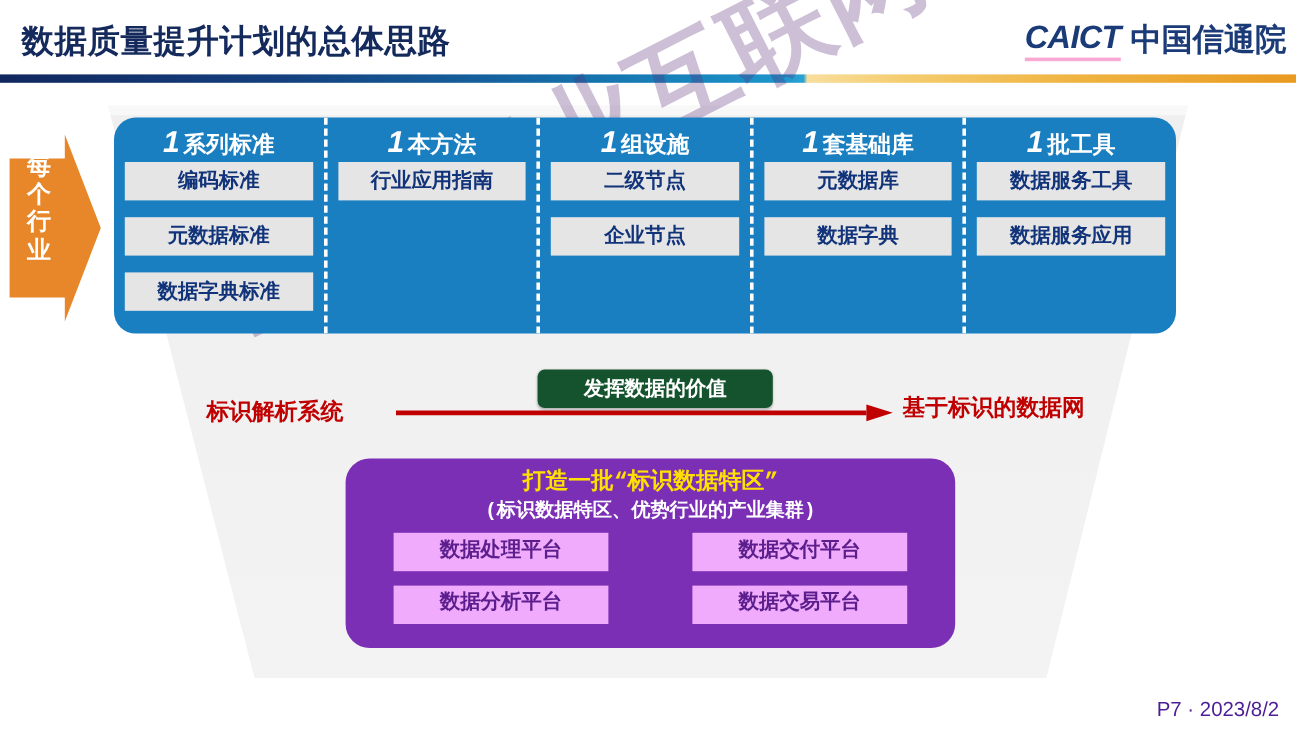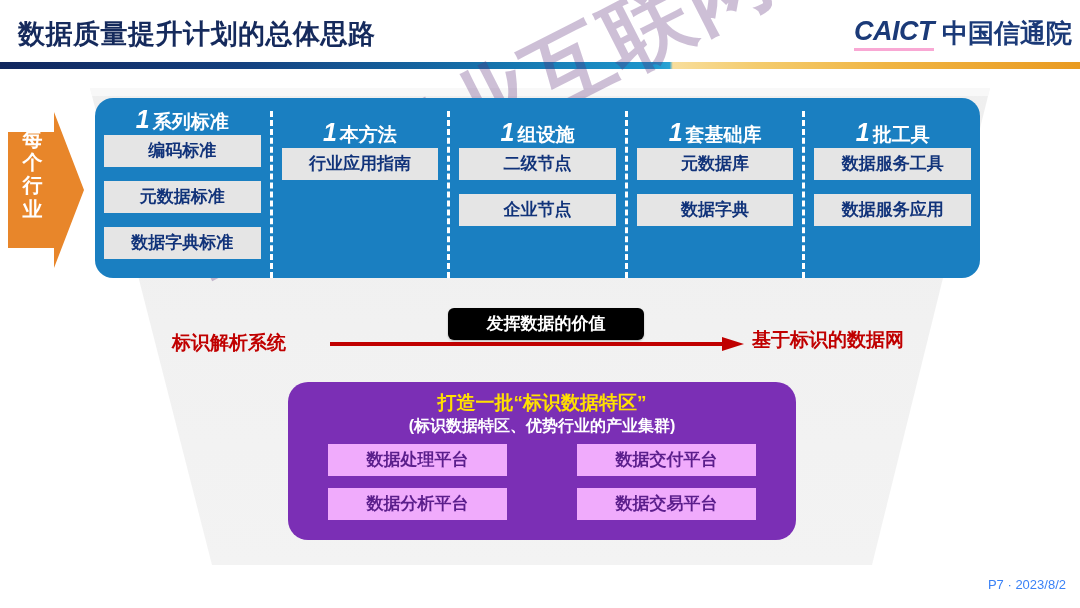--- a/index.html
+++ b/index.html
@@ -130,21 +130,21 @@
     border-radius: 18px;
     display: flex;
     overflow: hidden;
   }
   .std-col {
     flex: 1 1 0;
     position: relative;
     padding: 7px 9px 0 9px;
     box-sizing: border-box;
   }
-  .std-col + .std-col { border-left: 3px dashed #ffffff; margin-top: 13px; }
+  .std-col + .std-col { border-left: 3px dashed #ffffff; }
   .std-col-header {
     text-align: center;
     color: #ffffff;
     font-size: 19px;
     font-weight: bold;
     line-height: 28px;
     height: 30px;
     white-space: nowrap;
   }
   .std-col-header .num {
@@ -169,38 +169,39 @@
     font-size: 19px; font-weight: bold; color: #c00000; white-space: nowrap;
   }
   #flow-target {
     position: absolute; left: 752px; top: 327px;
     font-size: 19px; font-weight: bold; color: #c00000; white-space: nowrap;
   }
   #flow-arrow { position: absolute; left: 330px; top: 336px; width: 415px; height: 16px; }
   #value-badge {
     position: absolute; left: 448px; top: 308px;
     width: 196px; height: 32px;
-    background: #000000;
+    background: #14532d;
     border-radius: 6px;
     color: #ffffff;
     font-size: 17px; font-weight: bold;
     text-align: center; line-height: 32px;
     white-space: nowrap;
     box-shadow: 0 1px 2px rgba(0,0,0,0.25);
   }
 
   
   #zone-panel {
     position: absolute;
     left: 288px; top: 382px;
     width: 508px; height: 158px;
     background: #7b2fb5;
     border-radius: 20px;
     box-sizing: border-box;
     padding: 8px 18px 0 18px;
+    font-family: Liberation Mono, monospace;
   }
   #zone-title {
     text-align: center;
     color: #ffe000;
     font-size: 19px;
     font-weight: bold;
     line-height: 25px;
     white-space: nowrap;
   }
   #zone-subtitle {
@@ -226,23 +227,23 @@
     font-weight: bold;
     text-align: center;
     line-height: 32px;
     height: 32px;
     white-space: nowrap;
   }
 
   
   #slide-footer {
     position: absolute;
-    right: 14px; bottom: 16px;
-    font-size: 13px;
-    color: #3b82f6;
+    right: 14px; bottom: 6px;
+    font-size: 17px;
+    color: #4c1d95;
     white-space: nowrap;
   }
 </style>
 </head>
 <body>
 
 <div id="slide-header">
   <div id="page-title">数据质量提升计划的总体思路</div>
 
   <div id="brand-logo">

